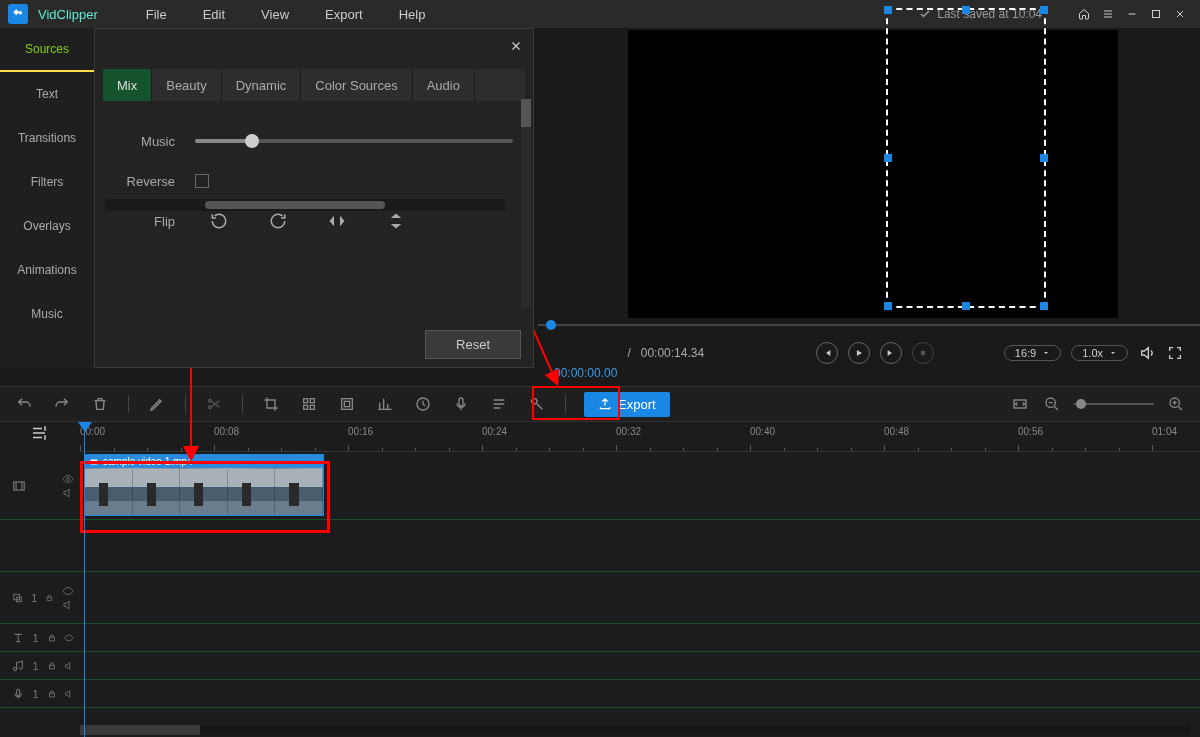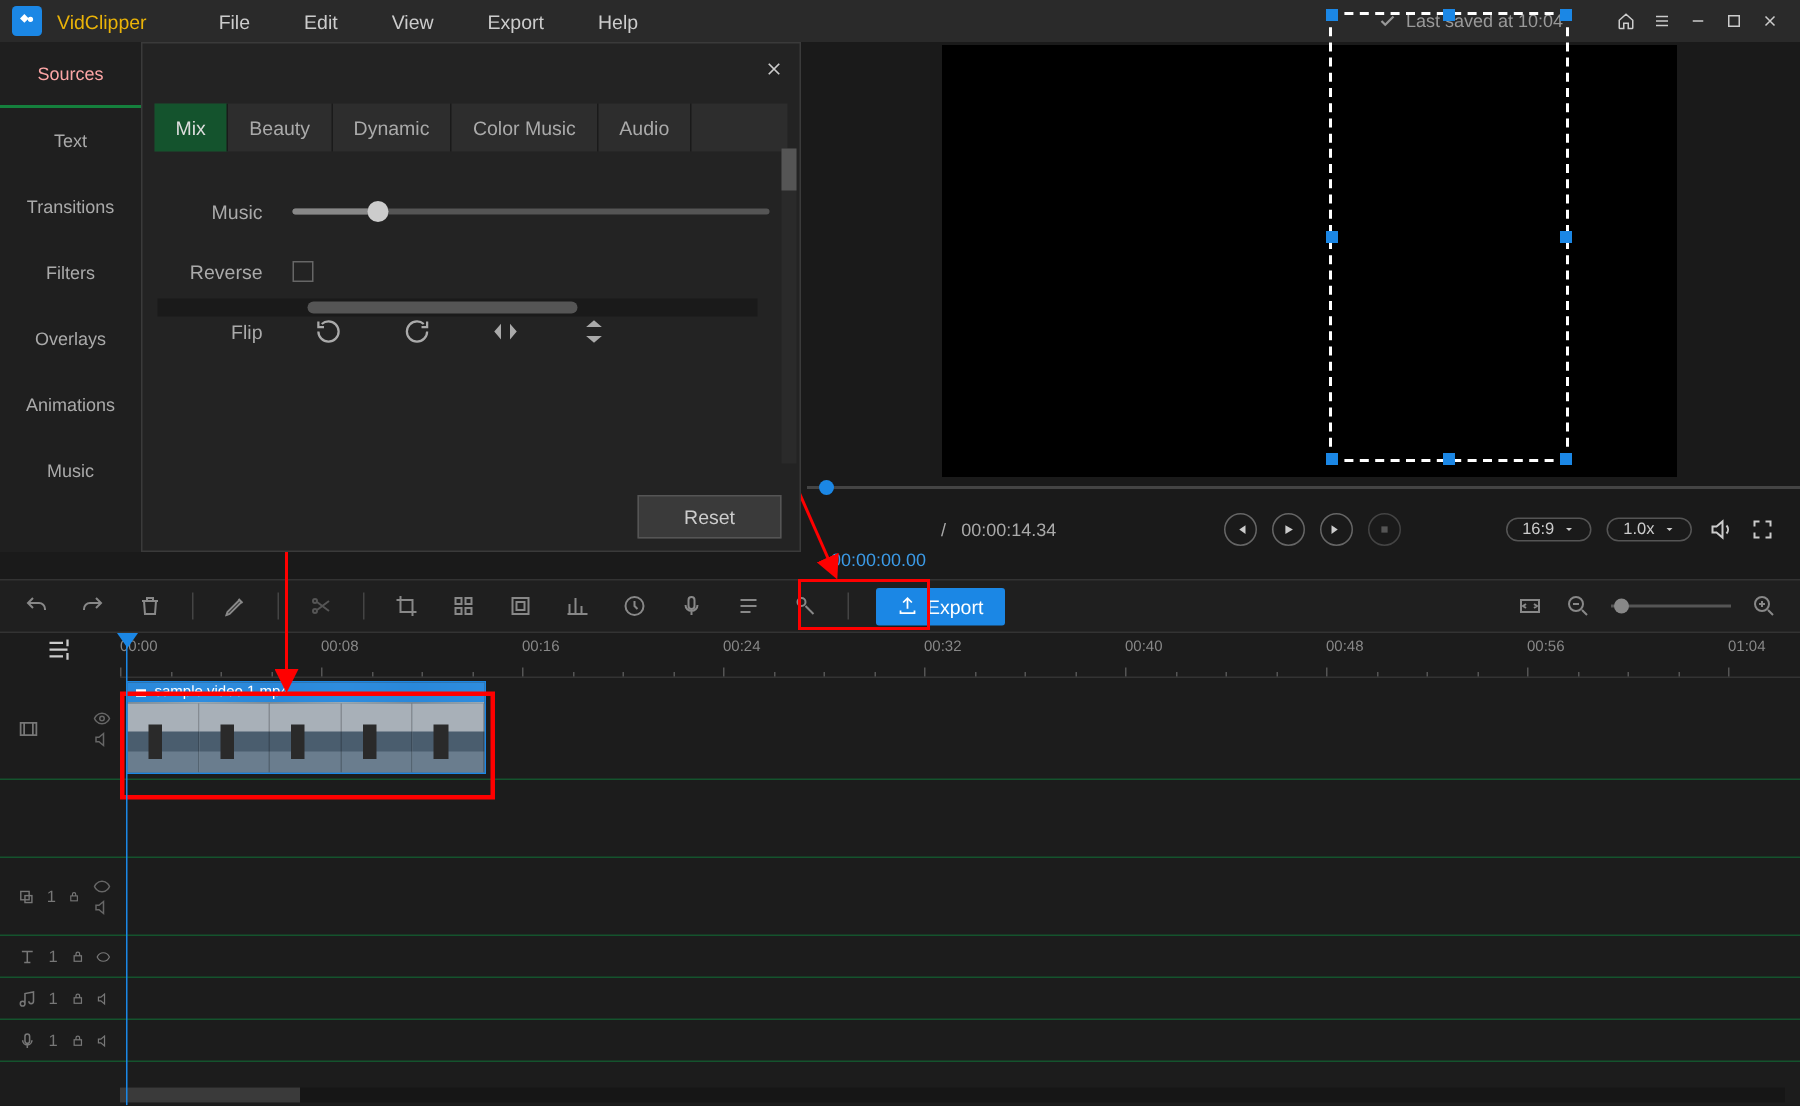--- a/index.html
+++ b/index.html
@@ -2,33 +2,33 @@
 <html><head>
 <meta charset="utf-8">
 <style>
 * { margin: 0; padding: 0; box-sizing: border-box; font-family: "Segoe UI", Arial, sans-serif; }
 body { background: #1a1a1a; color: #ccc; width: 1200px; height: 737px; overflow: hidden; position: relative; }
 
 
 .title-bar { height: 28px; background: #2a2a2a; display: flex; align-items: center; padding: 0 8px; gap: 0; font-size: 13px; }
 .app-icon { width: 20px; height: 20px; background: #1b87e5; border-radius: 3px; display: flex; align-items: center; justify-content: center; margin-right: 10px; }
 .app-icon svg { width: 14px; height: 14px; }
-.app-name { color: #eab308; margin-right: 30px; }
+.app-name { color: #5eead4; margin-right: 30px; }
 .menu-item { color: #ccc; padding: 0 18px; cursor: pointer; }
 .title-bar .spacer { flex: 1; }
 .saved-status { color: #999; font-size: 12px; display: flex; align-items: center; gap: 6px; margin-right: 30px; }
 .win-controls { display: flex; gap: 0; align-items: center; }
 .win-btn { width: 24px; height: 24px; display: flex; align-items: center; justify-content: center; cursor: pointer; color: #ccc; }
 .win-btn svg { width: 12px; height: 12px; }
 
 
 .main { display: flex; height: 340px; }
 .sidebar { width: 94px; background: #1f1f1f; display: flex; flex-direction: column; }
 .side-tab { height: 44px; display: flex; align-items: center; justify-content: center; font-size: 12px; color: #aaa; cursor: pointer; }
-.side-tab.active { color: #fca5a5; border-bottom: 2px solid #15803d; }
+.side-tab.active { color: #84cc16; border-bottom: 2px solid #fde047; }
 
 
 .props-panel { position: absolute; left: 94px; top: 28px; width: 440px; height: 340px; background: #232323; border: 1px solid #3a3a3a; z-index: 10; }
 .props-close { position: absolute; right: 10px; top: 10px; cursor: pointer; color: #ccc; }
 .props-close svg { width: 14px; height: 14px; }
 .props-tabs { display: flex; margin: 40px 8px 0 8px; background: #2d2d2d; height: 32px; }
 .props-tab { padding: 0 14px; display: flex; align-items: center; font-size: 13px; color: #aaa; cursor: pointer; border-right: 1px solid #1a1a1a; }
 .props-tab.active { background: #14532d; color: #ddd; }
 .props-body { padding: 20px 20px 10px 20px; position: relative; }
 .prop-row { display: flex; align-items: center; height: 40px; gap: 20px; }
@@ -175,21 +175,21 @@
 <div class="props-panel">
   <div class="props-close">
     <svg viewBox="0 0 24 24" stroke="currentColor" stroke-width="2">
         <path d="M6 6l12 12M18 6L6 18"></path>
       </svg>
   </div>
   <div class="props-tabs">
     <div class="props-tab active">Mix</div>
     <div class="props-tab">Beauty</div>
     <div class="props-tab">Dynamic</div>
-    <div class="props-tab">Color Music</div>
+    <div class="props-tab">Color Sources</div>
     <div class="props-tab">Audio</div>
   </div>
   <div class="props-vscroll">
       <div class="props-vscroll-thumb"></div>
     </div>
   <div class="props-body">
     <div class="prop-row">
       <div class="prop-label">Music</div>
       <div class="slider-track">
         <div class="slider-fill" style="width:18%"></div>

